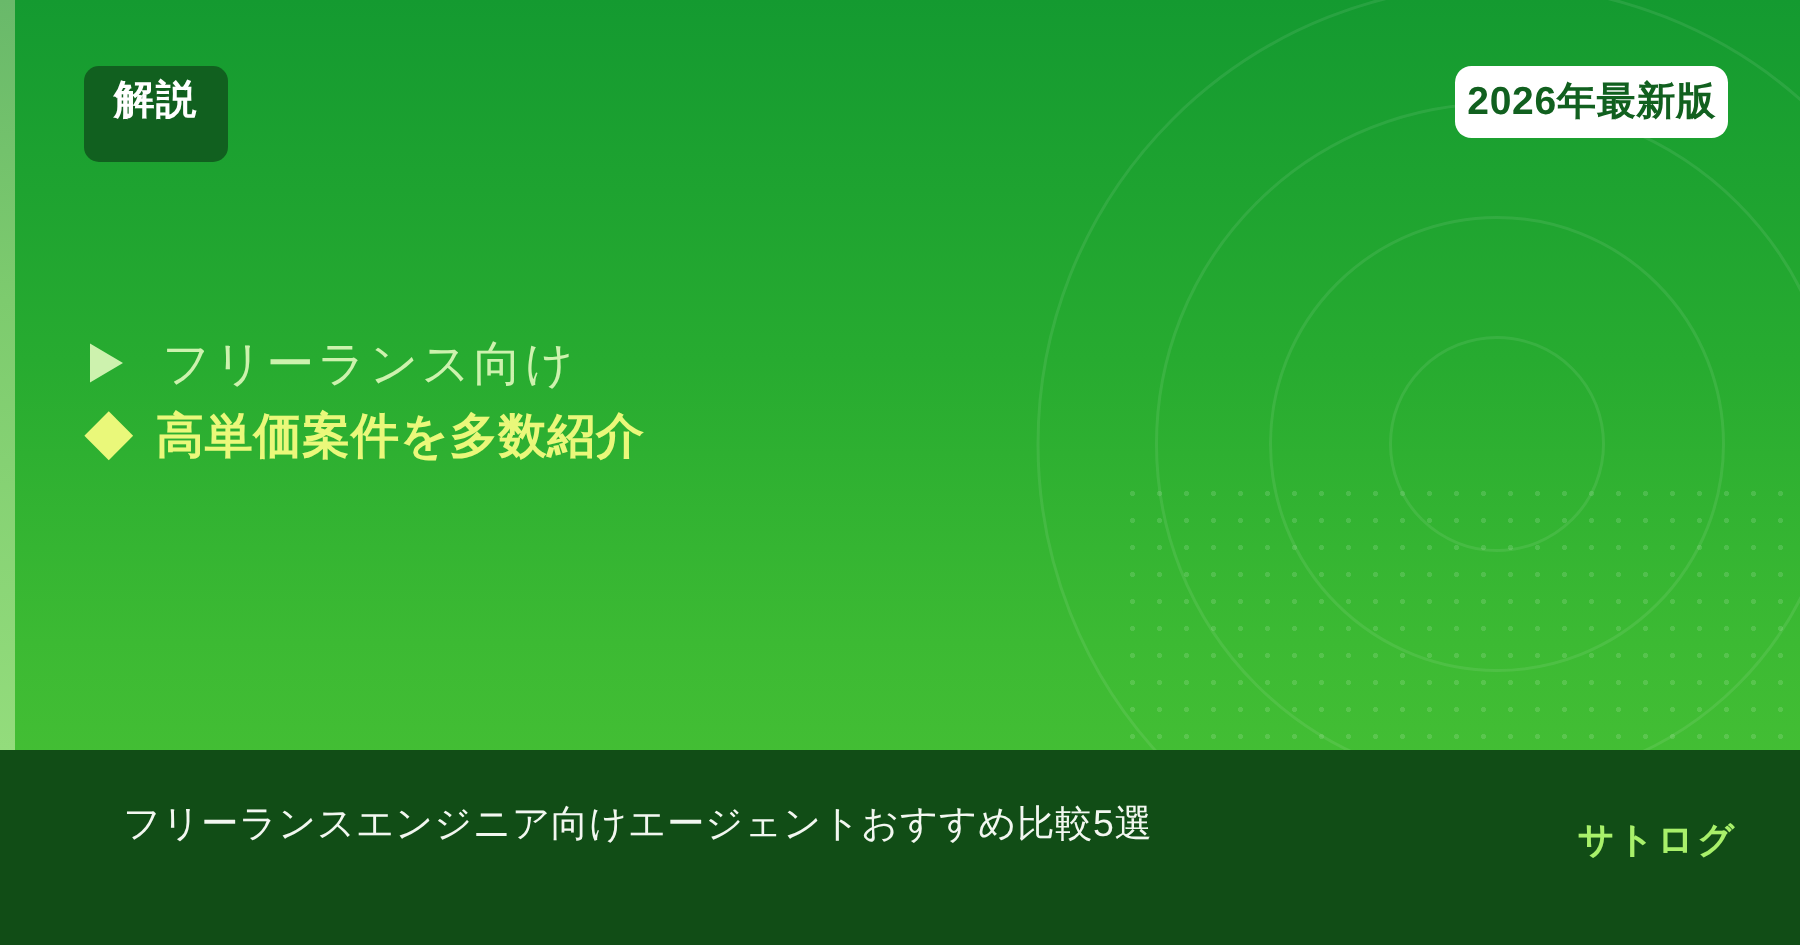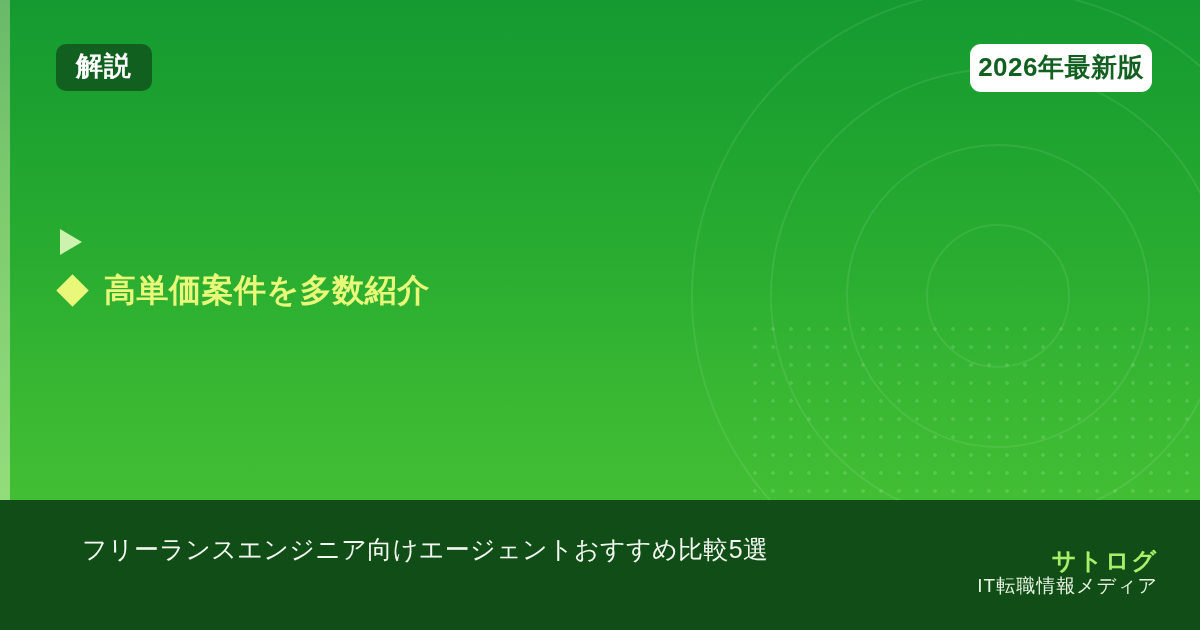--- a/index.html
+++ b/index.html
@@ -62,21 +62,21 @@
     left: 0;
     top: 0;
     width: 1200px;
     height: 500px;
   }
 
   .tag-badge {
     position: absolute;
     left: 56px;
     top: 44px;
-    padding: 9px 20px 11px;
+    padding: 9px 20px 28px;
     background: #11601f;
     border-radius: 10px;
     color: #ffffff;
     font-size: 27px;
     font-weight: bold;
     line-height: 1;
     letter-spacing: 1px;
   }
 
   .year-badge {
@@ -223,33 +223,33 @@
     <div class="tag-badge">解説</div>
 
     <div class="year-badge">2026年最新版</div>
 
 
     <ul class="bullets">
       <li class="bullet bullet-1">
         <span class="bullet-marker">
           <span class="marker-triangle"></span>
         </span>
+        <span class="bullet-text">フリーランス向け</span>
       </li>
       <li class="bullet bullet-2">
         <span class="bullet-marker">
           <span class="marker-diamond"></span>
         </span>
         <span class="bullet-text">高単価案件を多数紹介</span>
       </li>
     </ul>
 
   </div>
 
   <div class="footer-bar"></div>
 
   <p class="footer-caption">フリーランスエンジニア向けエージェントおすすめ比較5選</p>
 
   <div class="brand">
     <span class="brand-name">サトログ</span>
-    <span class="brand-tagline">IT転職情報メディア</span>
   </div>
 
 </div>
 
 </body></html>

